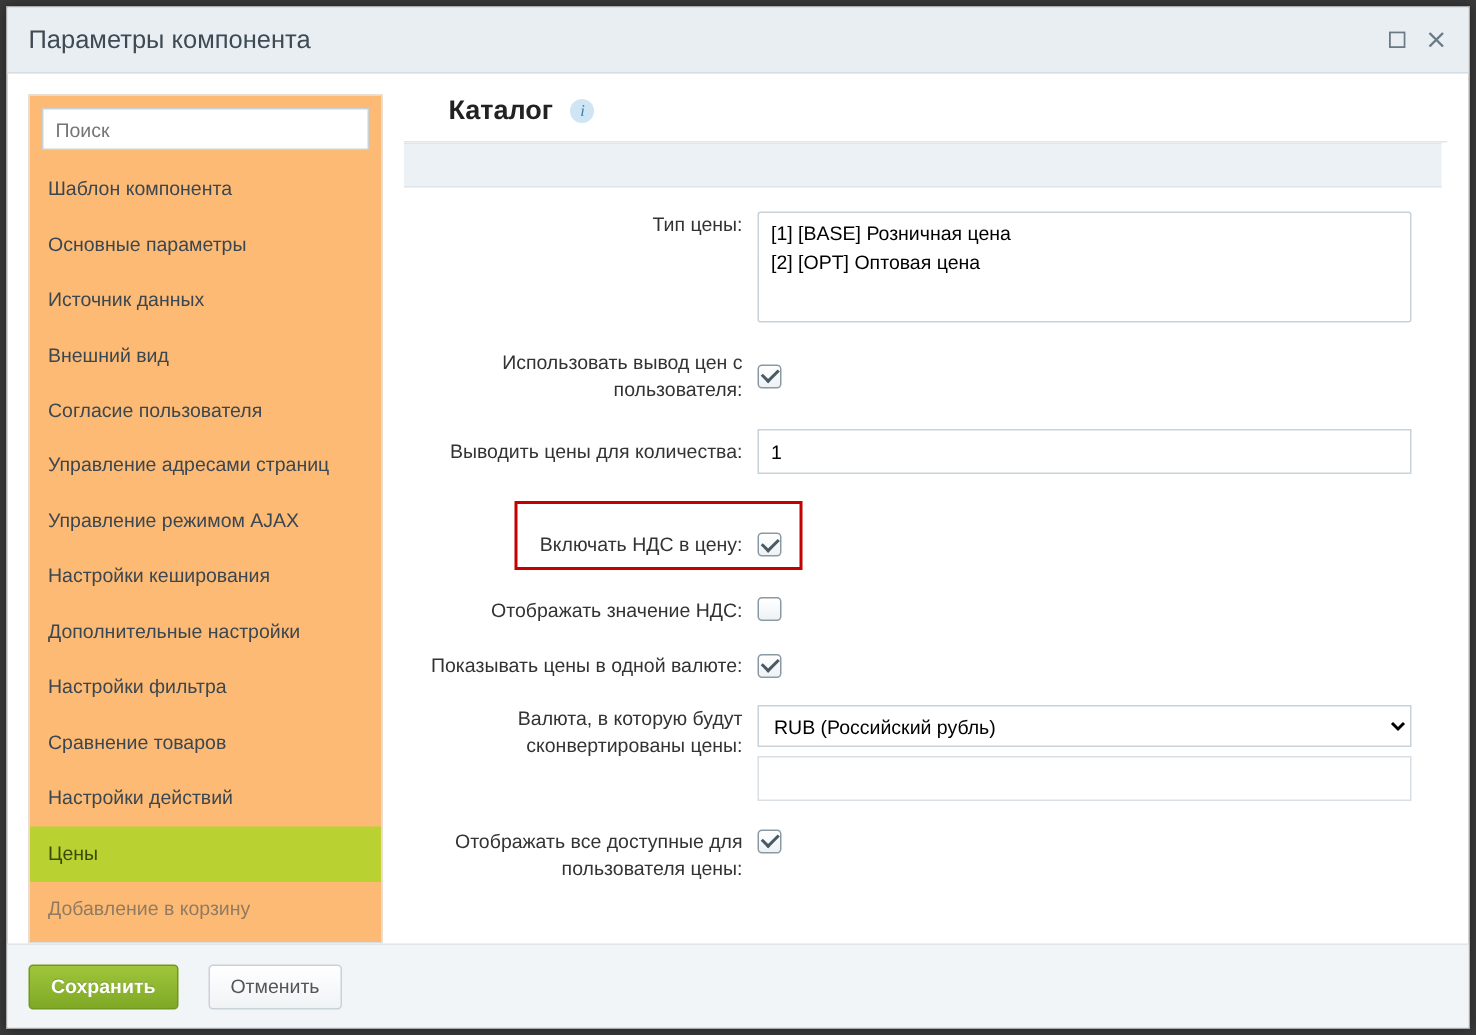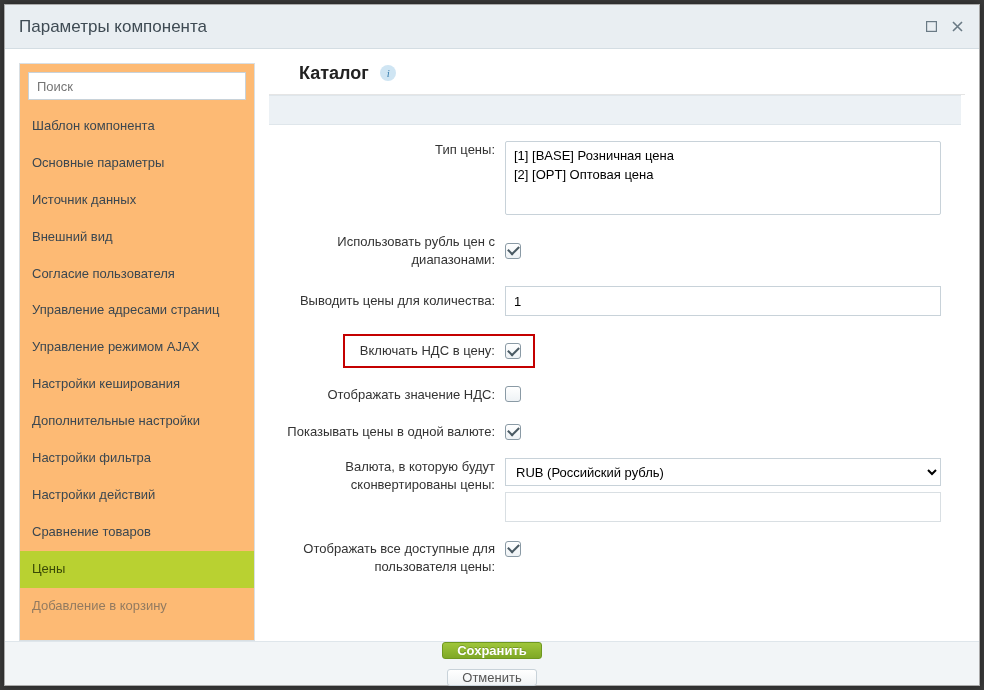--- a/index.html
+++ b/index.html
@@ -35,27 +35,27 @@
   .row { display: flex; align-items: center; margin-bottom: 18px; }
   .row.multiline { align-items: flex-start; }
   .row .lbl { width: 236px; text-align: right; padding-right: 10px; color: #333; font-size: 13px; line-height: 1.35; }
   .row .ctrl { flex: 1; padding-right: 20px; }
   .row .ctrl .select-multi { width: 100%; height: 74px; border: 1px solid #c8d2d9; font-size: 13px; padding: 4px; }
   .row .ctrl .select-multi option { padding: 2px 4px; }
   .row .ctrl input[type=text] { width: 100%; height: 30px; border: 1px solid #c8d2d9; padding: 0 8px; font-size: 13px; }
   .row .ctrl select.single { width: 100%; height: 28px; border: 1px solid #c8d2d9; font-size: 13px; padding: 0 6px; background: #fff; }
   .chk { width: 16px; height: 16px; border: 1px solid #8a9aa5; border-radius: 3px; display: inline-flex; align-items: center; justify-content: center; background: linear-gradient(#fff,#eef2f5); cursor: pointer; }
   .chk.checked::after { content: ""; width: 9px; height: 5px; border-left: 2px solid #4a5a63; border-bottom: 2px solid #4a5a63; transform: rotate(-45deg) translate(1px,-1px); }
-  .highlight-row { border: 2px solid #c40000; padding: 6px 8px 6px 0; margin-left: -2px; margin-right: 0; width: fit-content; }
+  .highlight-row { border: 2px solid #c40000; padding: 18px 8px 6px 0; margin-left: -2px; margin-right: 0; width: fit-content; }
   .highlight-row .lbl { width: 160px; padding-left: 8px; }
   .highlight-row .ctrl { flex: none; padding-right: 4px; }
   .row-wrap-highlight { display: flex; margin-bottom: 18px; align-items: center; }
   .row-wrap-highlight .spacer { width: 76px; }
   .extra-empty { width: 100%; height: 30px; border: 1px solid #d9dfe3; margin-top: 6px; }
-  .footer { height: 44px; background: #f2f5f7; border-top: 1px solid #dfe6eb; display: flex; align-items: center; gap: 10px; padding: 0 14px; flex-direction: column; }
+  .footer { height: 56px; background: #f2f5f7; border-top: 1px solid #dfe6eb; display: flex; align-items: center; gap: 20px; padding: 0 14px; }
   .btn { height: 30px; padding: 0 14px; border-radius: 3px; font-size: 13px; cursor: pointer; border: 1px solid transparent; }
   .btn.primary { background: linear-gradient(#9fc63b,#7fa826); color: #fff; border-color: #6f981f; font-weight: bold; text-shadow: 0 -1px 0 rgba(0,0,0,.2); }
   .btn.secondary { background: linear-gradient(#fff,#f0f3f5); color: #555; border-color: #c8d2d9; }
 </style>
 </head>
 <body>
 
 <div class="window">
   <div class="titlebar">
     <div class="title">Параметры компонента</div>
@@ -80,22 +80,22 @@
         <div class="nav-item">Шаблон компонента</div>
         <div class="nav-item">Основные параметры</div>
         <div class="nav-item">Источник данных</div>
         <div class="nav-item">Внешний вид</div>
         <div class="nav-item">Согласие пользователя</div>
         <div class="nav-item">Управление адресами страниц</div>
         <div class="nav-item">Управление режимом AJAX</div>
         <div class="nav-item">Настройки кеширования</div>
         <div class="nav-item">Дополнительные настройки</div>
         <div class="nav-item">Настройки фильтра</div>
+        <div class="nav-item">Сравнение товаров</div>
         <div class="nav-item">Настройки действий</div>
-        <div class="nav-item">Сравнение товаров</div>
         <div class="nav-item active">Цены</div>
         <div class="nav-item cut">Добавление в корзину</div>
       </div>
     </div>
 
     <div class="main">
       <div class="main-header">
         <span class="h1">Каталог</span>
         <span class="info-icon">i</span>
       </div>
@@ -108,21 +108,21 @@
             <div class="lbl">Тип цены:</div>
             <div class="ctrl">
               <select multiple="" class="select-multi">
                 <option>[1] [BASE] Розничная цена</option>
                 <option>[2] [OPT] Оптовая цена</option>
               </select>
             </div>
           </div>
 
           <div class="row">
-            <div class="lbl">Использовать рубль цен с диапазонами:</div>
+            <div class="lbl">Использовать вывод цен с пользователя:</div>
             <div class="ctrl"><span class="chk checked"></span></div>
           </div>
 
           <div class="row">
             <div class="lbl">Выводить цены для количества:</div>
             <div class="ctrl"><input type="text" value="1" style=""></div>
           </div>
 
           <div class="row-wrap-highlight">
             <div class="spacer"></div>

